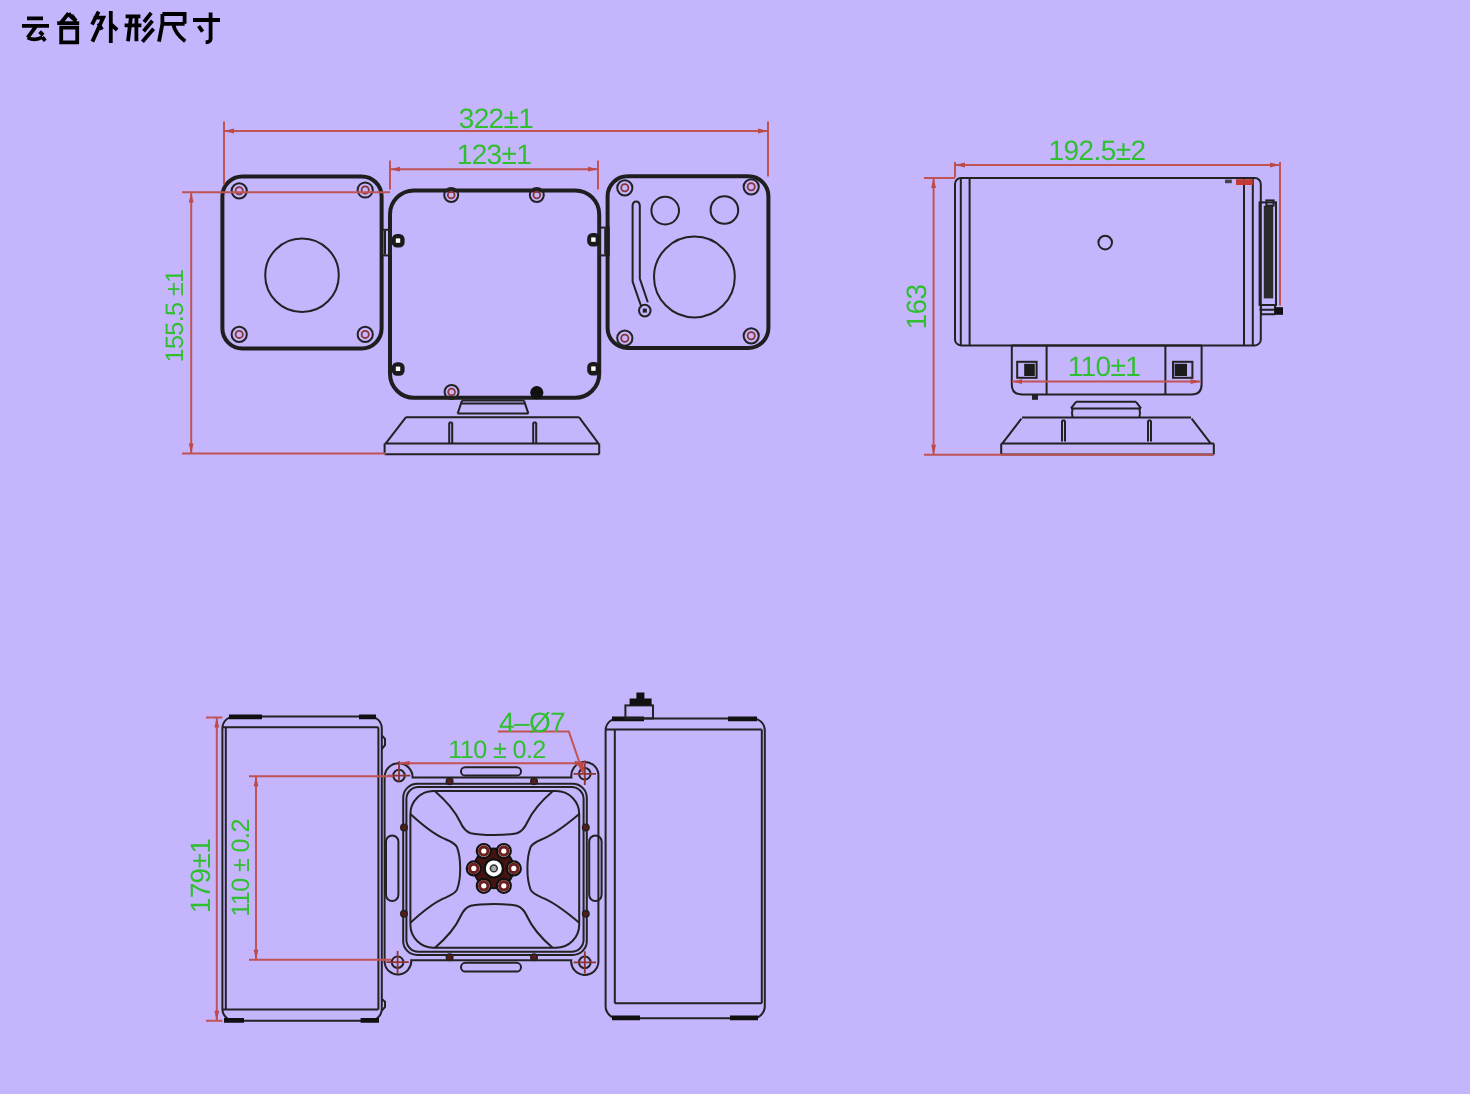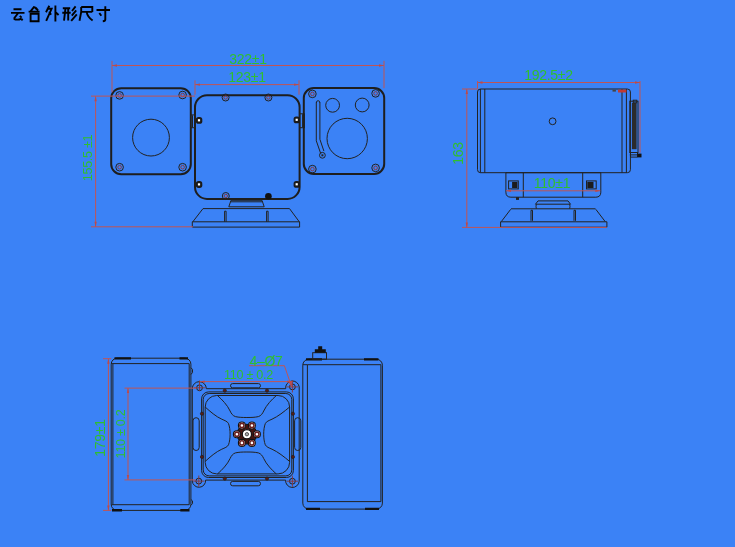--- a/index.html
+++ b/index.html
@@ -1,16 +1,16 @@
 <!DOCTYPE html>
 <html><head>
 <meta charset="utf-8">
 <style>
 html,body{margin:0;padding:0;background:#fff;}
-#page{position:relative;width:735px;height:547px;background:#3b82f6;overflow:hidden;}
+#page{position:relative;width:735px;height:547px;background:#c4b5fd;overflow:hidden;}
 svg{position:absolute;left:0;top:0;}
 .k{stroke:#222;fill:none;stroke-width:1;}
 .k2{stroke:#1e1e1e;fill:none;stroke-width:2;}
 .d{stroke:#c05454;fill:none;stroke-width:1;}
 .g{fill:#2fbf2f;font-family:"Liberation Sans",sans-serif;font-size:14px;letter-spacing:-0.3px;}
 .gs{fill:#2fbf2f;font-family:"Liberation Sans",sans-serif;font-size:12.6px;letter-spacing:-0.3px;}
 .m{stroke:#8c3434;fill:none;stroke-width:0.9;}
 </style>
 </head>
 <body>

